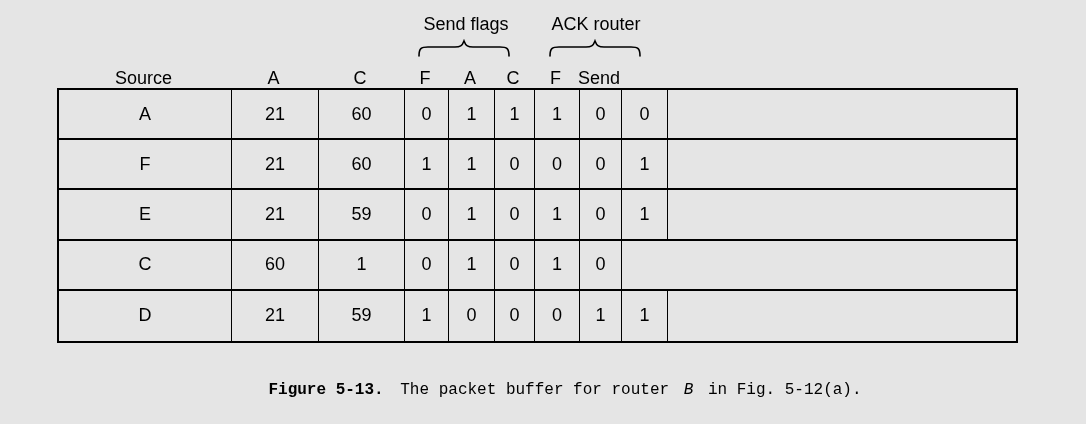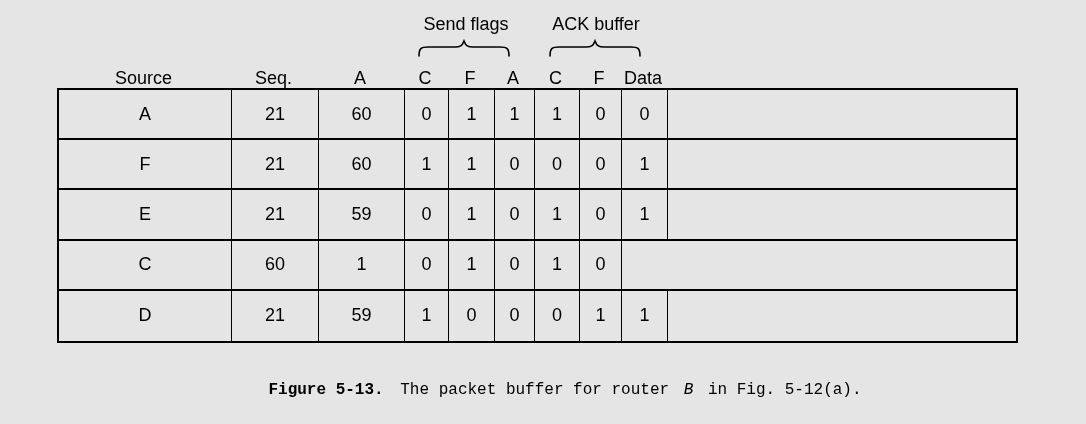--- a/index.html
+++ b/index.html
@@ -108,39 +108,38 @@
   .caption > span:last-child { margin-right: 0; }
   .cap-bold { font-weight: bold; margin-right: 7px !important; }
   .cap-italic { font-style: italic; }
 </style>
 </head>
 <body>
 
 <div class="page">
 
   <div class="grp-label send">Send flags</div>
-  <div class="grp-label ack">ACK buffer</div>
+  <div class="grp-label ack">ACK router</div>
 
   <svg class="brace send" viewBox="0 0 94 18" aria-hidden="true">
     <path d="M2,17 C2,9.5 4,8 11,8 L38,8 C43,8 45.2,7 47,2 C48.8,7 51,8 56,8 L83,8 C90,8 92,9.5 92,17"></path>
   </svg>
   <svg class="brace ack" viewBox="0 0 94 18" aria-hidden="true">
     <path d="M2,17 C2,9.5 4,8 11,8 L38,8 C43,8 45.2,7 47,2 C48.8,7 51,8 56,8 L83,8 C90,8 92,9.5 92,17"></path>
   </svg>
 
   <div class="hdr-row grid-cols">
     <div class="hdr">Source</div>
-    <div class="hdr">Seq.</div>
     <div class="hdr">A</div>
     <div class="hdr">C</div>
     <div class="hdr">F</div>
     <div class="hdr">A</div>
     <div class="hdr">C</div>
     <div class="hdr">F</div>
-    <div class="hdr">Data</div>
+    <div class="hdr">Send</div>
   </div>
 
   <div class="tbl">
 
       <div class="row grid-cols">
         <div class="cell c-source">A</div>
         <div class="cell c-seq">21</div>
         <div class="cell c-age">60</div>
         <div class="cell c-flag">0</div>
         <div class="cell c-flag">1</div>

